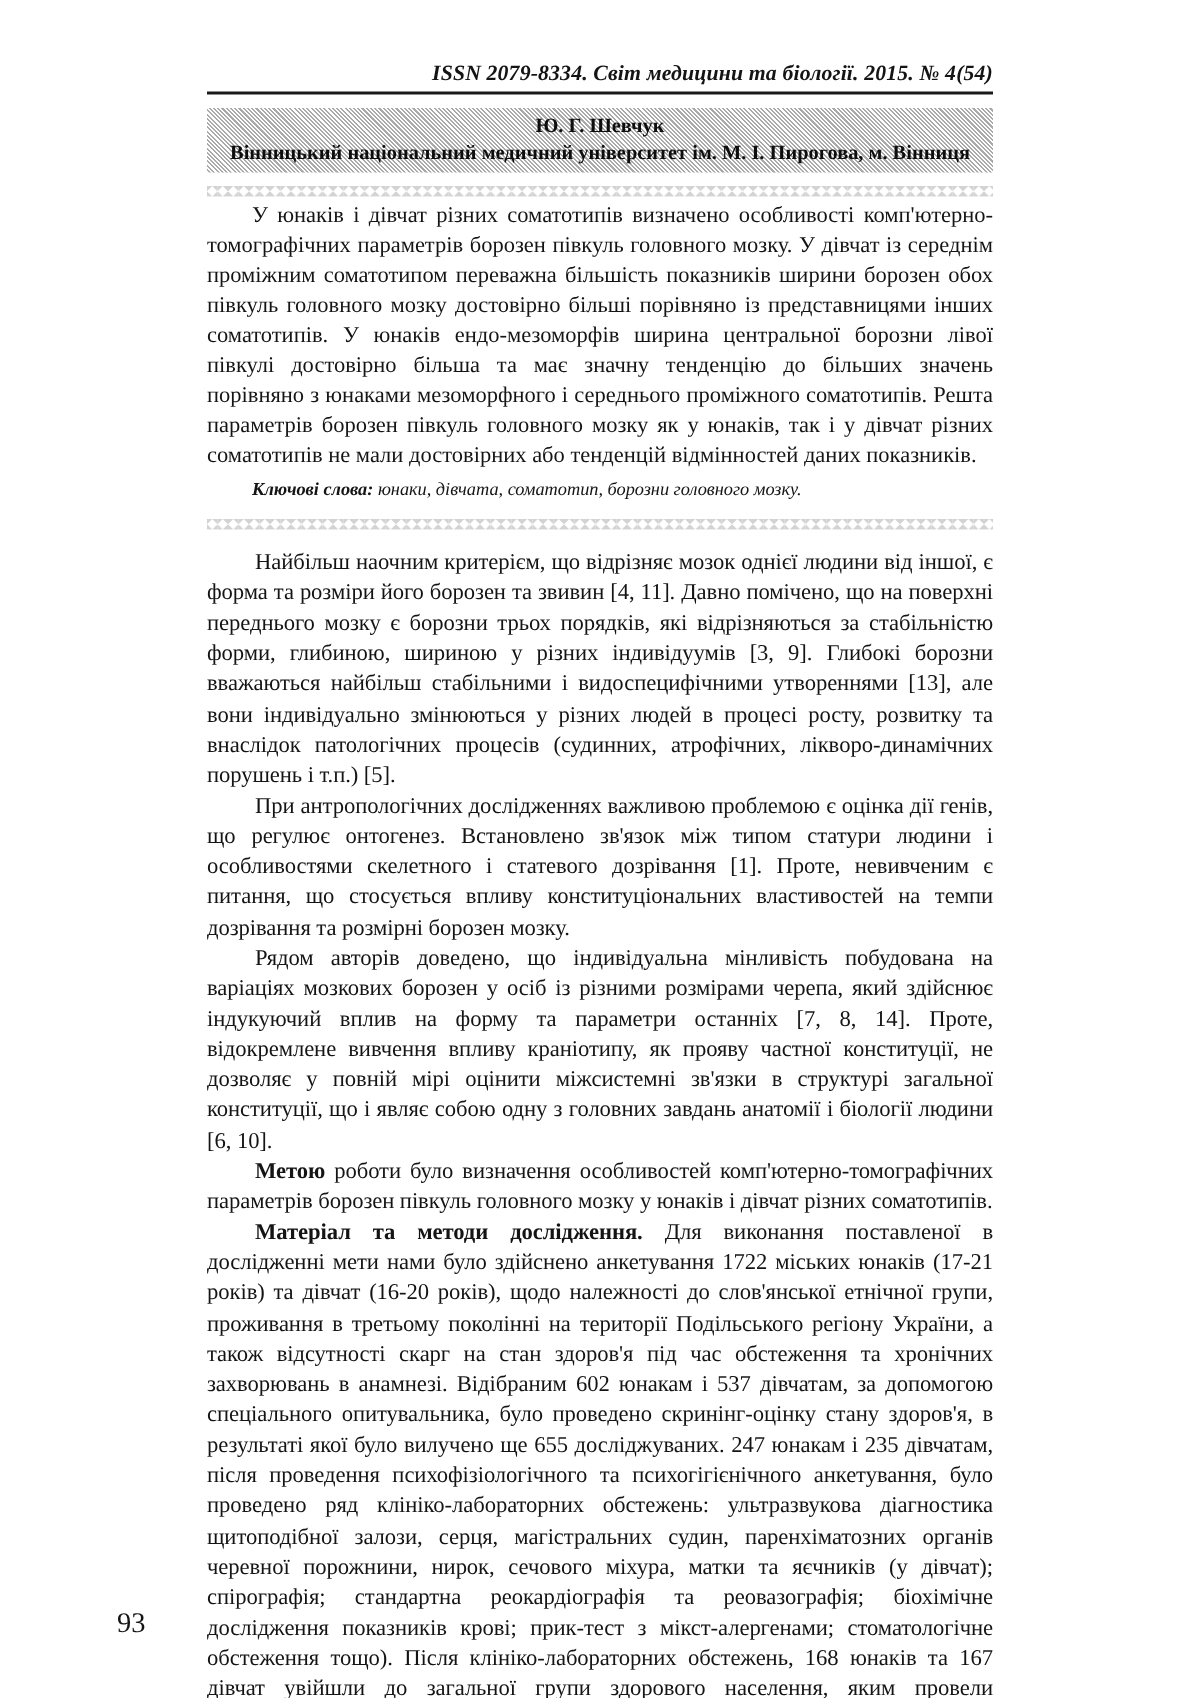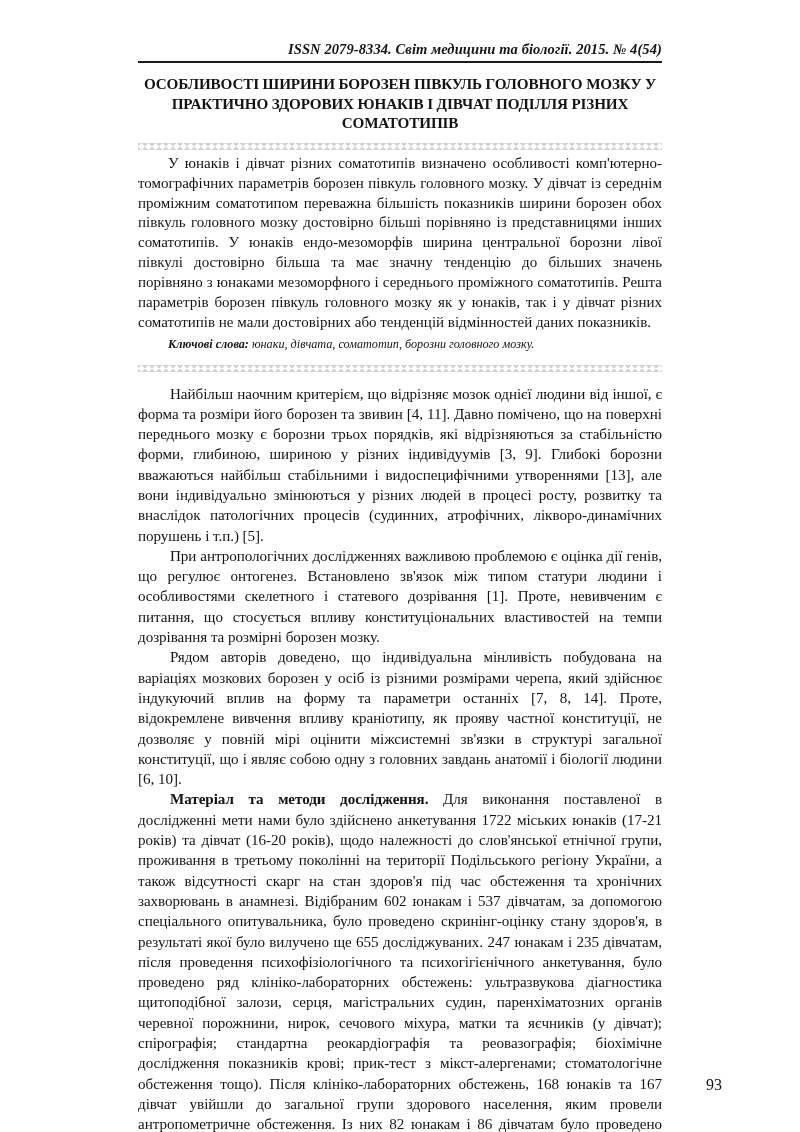--- a/index.html
+++ b/index.html
@@ -136,48 +136,52 @@
     letter-spacing: -0.05px;
   }
   .body-text p b { font-weight: bold; }
 
   
   .folio {
     position: absolute;
     left: 0;
     right: 0;
     bottom: 38px;
-    text-align: right;
-    font-size: 16px;
+    text-align: left;
+    font-size: 19px;
   }
 </style>
 </head>
 <body>
 
 <div class="page">
 
   <div class="running-head">ISSN 2079-8334. Світ медицини та біології. 2015. № 4(54)</div>
   <hr class="head-rule">
 
 
+  <div class="author-band">
+    <span class="author-name">Ю. Г. Шевчук</span>
+    <span class="affiliation">Вінницький національний медичний університет ім. М. І. Пирогова, м. Вінниця</span>
+  </div>
 
-  <h1 class="article-title">ОСОБЛИВОСТІ ШИРИНИ БОРОЗЕН ПІВКУЛЬ ГОЛОВНОГО МОЗКУ У ПРАКТИЧНО ЗДОРОВИХ ЮНАКІВ І ДІВЧАТ ПОДІЛЛЯ РІЗНИХ СОМАТОТИПІВ</h1>
 
   <div class="zigzag"></div>
 
   <p class="abstract">У юнаків і дівчат різних соматотипів визначено особливості комп'ютерно-томографічних параметрів борозен півкуль головного мозку. У дівчат із середнім проміжним соматотипом переважна більшість показників ширини борозен обох півкуль головного мозку достовірно більші порівняно із представницями інших соматотипів. У юнаків ендо-мезоморфів ширина центральної борозни лівої півкулі достовірно більша та має значну тенденцію до більших значень порівняно з юнаками мезоморфного і середнього проміжного соматотипів. Решта параметрів борозен півкуль головного мозку як у юнаків, так і у дівчат різних соматотипів не мали достовірних або тенденцій відмінностей даних показників.</p>
 
   <p class="keywords"><b>Ключові слова:</b><span> юнаки, дівчата, соматотип, борозни головного мозку.</span></p>
 
   <div class="zigzag"></div>
 
 
   <div class="body-text">
     <p><b></b><span>Найбільш наочним критерієм, що відрізняє мозок однієї людини від іншої, є форма та розміри його борозен та звивин [4, 11]. Давно помічено, що на поверхні переднього мозку є борозни трьох порядків, які відрізняються за стабільністю форми, глибиною, шириною у різних індивідуумів [3, 9]. Глибокі борозни вважаються найбільш стабільними і видоспецифічними утвореннями [13], але вони індивідуально змінюються у різних людей в процесі росту, розвитку та внаслідок патологічних процесів (судинних, атрофічних, ліквoро-динамічних порушень і т.п.) [5].</span></p>
     <p><b></b><span>При антропологічних дослідженнях важливою проблемою є оцінка дії генів, що регулює онтогенез. Встановлено зв'язок між типом статури людини і особливостями скелетного і статевого дозрівання [1]. Проте, невивченим є питання, що стосується впливу конституціональних властивостей на темпи дозрівання та розмірні борозен мозку.</span></p>
     <p><b></b><span>Рядом авторів доведено, що індивідуальна мінливість побудована на варіаціях мозкових борозен у осіб із різними розмірами черепа, який здійснює індукуючий вплив на форму та параметри останніх [7, 8, 14]. Проте, відокремлене вивчення впливу краніотипу, як прояву частної конституції, не дозволяє у повній мірі оцінити міжсистемні зв'язки в структурі загальної конституції, що і являє собою одну з головних завдань анатомії і біології людини [6, 10].</span></p>
+    <p><b>Метою</b><span> роботи було визначення особливостей комп'ютерно-томографічних параметрів борозен півкуль головного мозку у юнаків і дівчат різних соматотипів.</span></p>
     <p><b>Матеріал та методи дослідження.</b><span> Для виконання поставленої в дослідженні мети нами було здійснено анкетування 1722 міських юнаків (17-21 років) та дівчат (16-20 років), щодо належності до слов'янської етнічної групи, проживання в третьому поколінні на території Подільського регіону України, а також відсутності скарг на стан здоров'я під час обстеження та хронічних захворювань в анамнезі. Відібраним 602 юнакам і 537 дівчатам, за допомогою спеціального опитувальника, було проведено скринінг-оцінку стану здоров'я, в результаті якої було вилучено ще 655 досліджуваних. 247 юнакам і 235 дівчатам, після проведення психофізіологічного та психогігієнічного анкетування, було проведено ряд клініко-лабораторних обстежень: ультразвукова діагностика щитоподібної залози, серця, магістральних судин, паренхіматозних органів черевної порожнини, нирок, сечового міхура, матки та яєчників (у дівчат); спірографія; стандартна реокардіографія та реовазографія; біохімічне дослідження показників крові; прик-тест з мікст-алергенами; стоматологічне обстеження тощо). Після клініко-лабораторних обстежень, 168 юнаків та 167 дівчат увійшли до загальної групи здорового населення, яким провели антропометричне обстеження. Із них 82 юнакам і 86 дівчатам було проведено комп'ютерну томографію голови, поперекового відділу хребта на медіанно-сагітальному зрізі та грудної клітки у межах планових профілактичних оглядів згідно добровільної письмової згоди досліджуваних або їх батьків (ефективна доза опромінення не перевищувала 1 мЗв/рік).</span></p>
     <p><b></b><span>Комітетом з біоетики ВНМУ ім. М.І. Пирогова (протокол № 4 від 06.03.2014) встановлено, що проведені дослідження відповідають біоетичним і морально-правовим вимогам Гельсінської декларації, Конвенції Ради Європи про права людини та біомедицину (1977), відповідним положенням ВООЗ та законам України згідно наказу МОЗ від 01.11.2000.</span></p>
   </div>
 
   <div class="folio">93</div>
 
 </div>
 
 </body></html>

